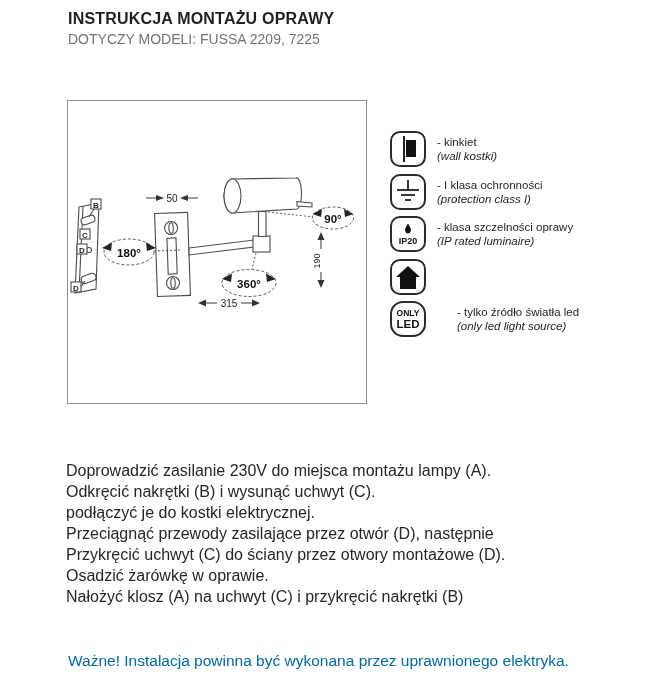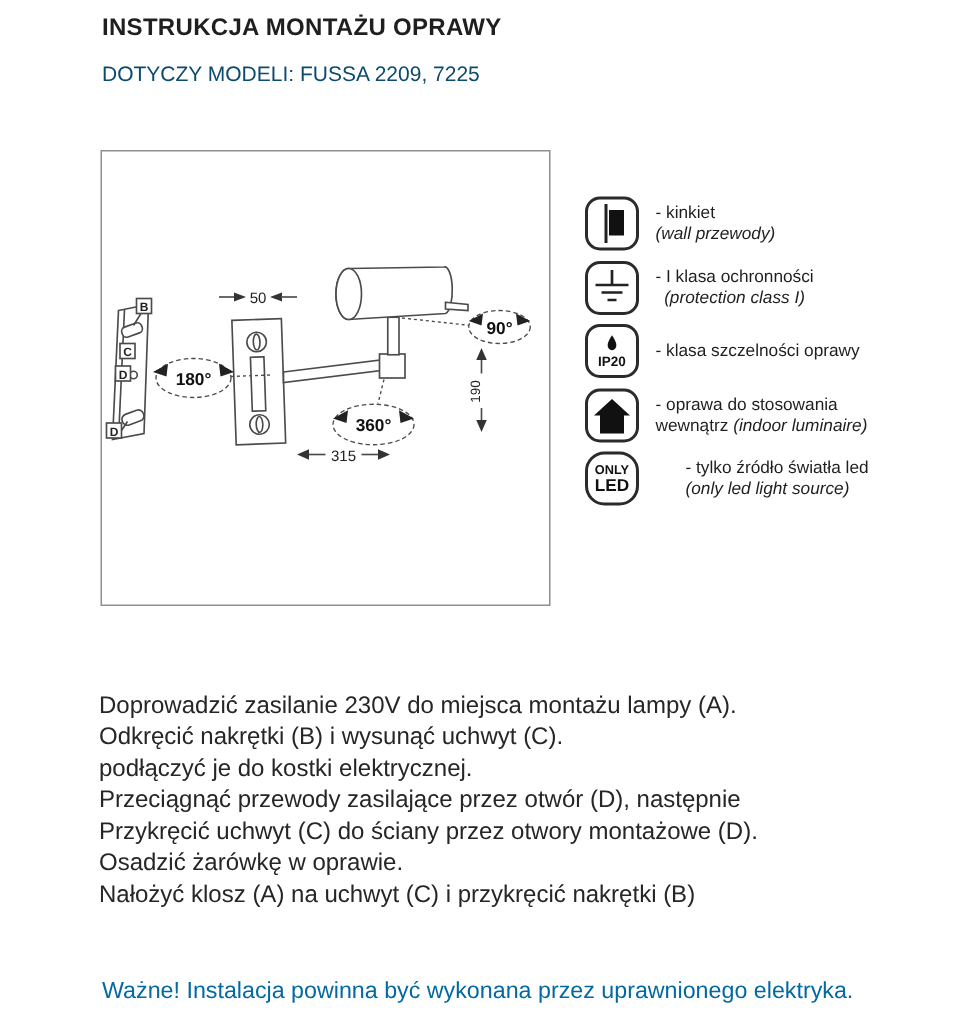--- a/index.html
+++ b/index.html
@@ -1,21 +1,21 @@
 <!DOCTYPE html>
 <html><head>
 <meta charset="utf-8">
 <style>
   * { margin:0; padding:0; box-sizing:border-box; }
   html,body { width:650px; height:677px; background:#ffffff; font-family:"Liberation Sans", sans-serif; color:#222; overflow:hidden; }
 
   
   .header { position:absolute; left:68px; top:10px; }
   .title { font-size:16px; font-weight:bold; letter-spacing:.2px; color:#1f1f1f;text-align:right; }
-  .subtitle { font-size:14px; margin-top:13px; color:#0c4a6e; }
+  .subtitle { font-size:14px; margin-top:3px; color:#737373; }
 
   
   .diagram-box { position:absolute; left:67px; top:100px; width:300px; height:304px; border:1px solid #8f8f8f; background:#fff; }
 
   
   .legend { position:absolute; left:390px; top:131px; width:230px; }
   .legend-row { position:absolute; left:0; display:flex; align-items:center; }
   .icon-box { width:36px; height:36px; border:2px solid #2b2b2b; border-radius:10px; background:#fff;
               display:flex; flex-direction:column; align-items:center; justify-content:center; flex:0 0 36px; }
   .legend-text { margin-left:11px; font-size:11.5px; line-height:14px; color:#1f1f1f; white-space:nowrap; }
@@ -139,25 +139,25 @@
 
   <div class="legend-row" style="top:0;">
     <div class="icon-box">
       <svg width="30" height="30" viewBox="0 0 30 30">
           <line x1="11" y1="2" x2="11" y2="28" stroke="#222" stroke-width="2"></line>
           <rect x="13" y="6" width="10" height="17" fill="#111"></rect>
         </svg>
     </div>
     <div class="legend-text">
       <div>- kinkiet</div>
-      <div class="it">(wall przewody)</div>
-    </div>
-  </div>
-
-  <div class="legend-row" style="top:43px;text-align:center;">
+      <div class="it">(wall kostki)</div>
+    </div>
+  </div>
+
+  <div class="legend-row" style="top:43px;">
     <div class="icon-box">
       <svg width="30" height="30" viewBox="0 0 30 30" stroke="#222" stroke-width="1.8" fill="none">
         <line x1="15" y1="3" x2="15" y2="13"></line>
           <line x1="4" y1="13" x2="26" y2="13"></line>
           <line x1="8" y1="18" x2="22" y2="18"></line>
           <line x1="12" y1="23" x2="18" y2="23"></line>
       </svg>
     </div>
     <div class="legend-text">
       <div>- I klasa ochronności</div>
@@ -167,32 +167,29 @@
 
   <div class="legend-row" style="top:85px;">
     <div class="icon-box">
       <svg width="14" height="13" viewBox="0 0 14 13">
           <path d="M7,0.5 C4.5,4.5 3.5,6.5 4.5,8.8 C5.5,11 8.5,11 9.5,8.8 C10.5,6.5 9.5,4.5 7,0.5 Z" fill="#111"></path>
         </svg>
       <div class="ip-label">IP20</div>
     </div>
     <div class="legend-text">
       <div>- klasa szczelności oprawy</div>
+      <div class="it">(IP rated luminaire)</div>
     </div>
   </div>
 
   <div class="legend-row" style="top:128px;">
     <div class="icon-box">
       <svg width="30" height="30" viewBox="0 0 30 30">
           <polygon points="3,15 15,4 27,15 23,15 23,27 7,27 7,15" fill="#111"></polygon>
         </svg>
-    </div>
-    <div class="legend-text">
-      <div>- oprawa do stosowania</div>
-      <div><span>wewnątrz </span><span class="it">(indoor luminaire)</span></div>
     </div>
   </div>
 
   <div class="legend-row" style="top:170px;gap:20px;">
     <div class="icon-box" style="border-radius:13px;">
       <div class="led-line1">ONLY</div>
       <div class="led-line2">LED</div>
     </div>
     <div class="legend-text">
       <div>- tylko źródło światła led</div>

